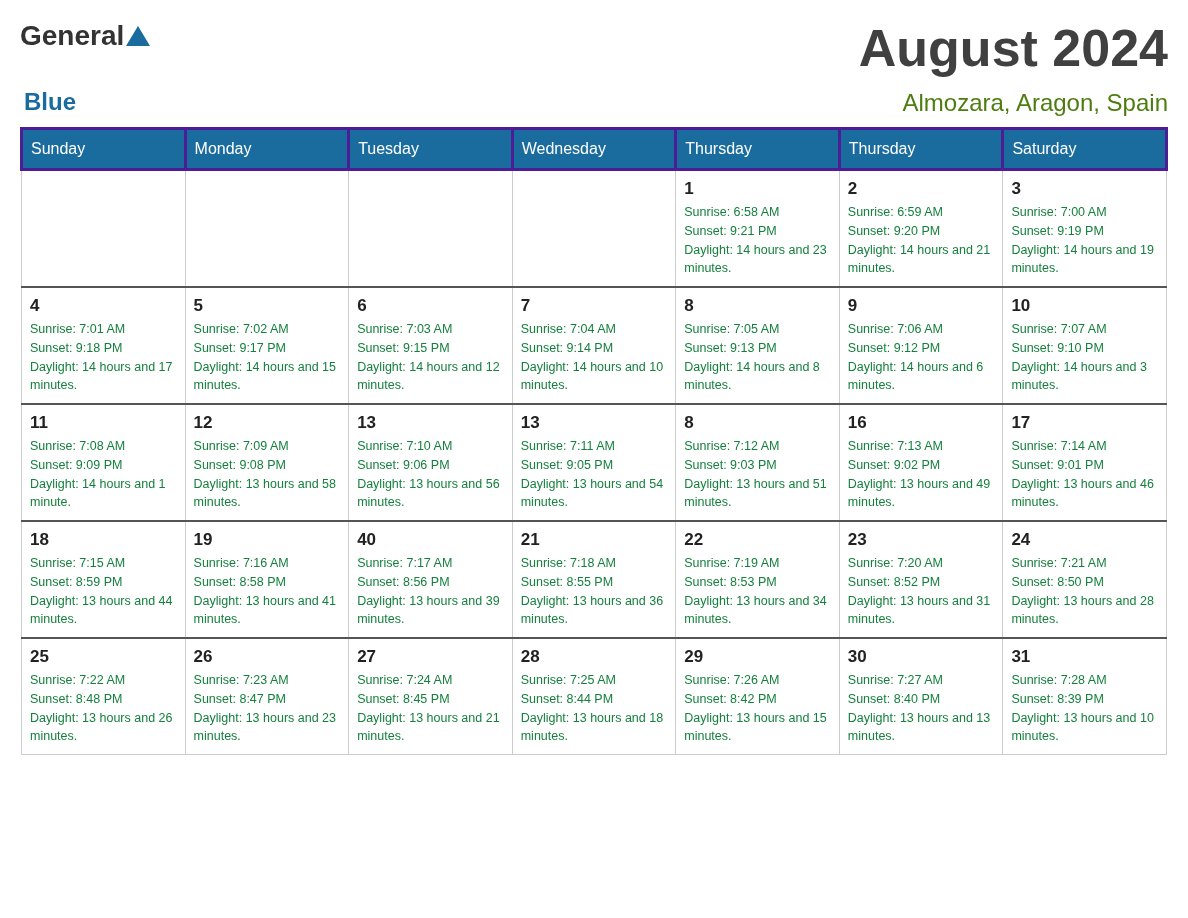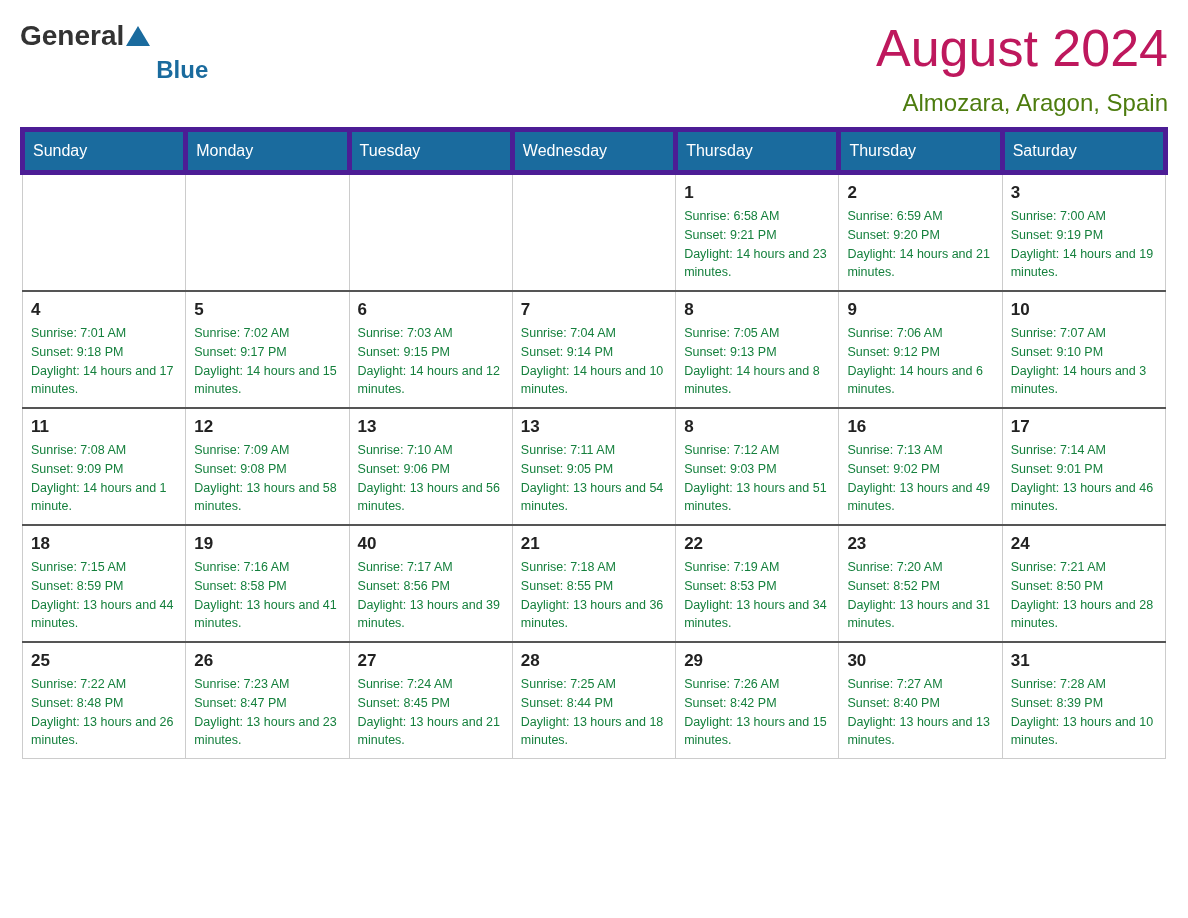--- a/index.html
+++ b/index.html
@@ -26,62 +26,62 @@
       height: 0;
       border-left: 12px solid transparent;
       border-right: 12px solid transparent;
       border-bottom: 20px solid #1a6b9e;
       display: inline-block;
       margin: 0 2px;
       vertical-align: middle;
     }
     .logo-wrapper {
       display: flex;
-      flex-direction: row;
+      flex-direction: column;
       align-items: flex-start;
     }
     .logo-line1 {
       display: flex;
       align-items: center;
     }
     .logo-line2 {
       color: #1a6b9e;
       font-size: 24px;
       font-weight: bold;
       margin-left: 4px;
       margin-top: 36px;
     }
     .title-area {
       text-align: right;
     }
     .month-year {
       font-size: 52px;
-      font-weight: normal;
-      color: #be185d;
+      font-weight: bold;
+      color: #404040;
       line-height: 1.1;
       text-align: center;
     }
     .location {
       font-size: 24px;
       color: #4d7c0f;
       margin-top: 12px;
     }
     .calendar {
       width: 100%;
       border-collapse: collapse;
       margin-top: 8px;
     }
     .calendar th {
       background-color: #1a6b9e;
       color: #fff;
       padding: 10px 8px;
       font-size: 16px;
       font-weight: normal;
       text-align: left;
-      border: 5px solid #4c1d95;
+      border: 3px solid #4c1d95;
     }
     .calendar td {
       vertical-align: top;
       padding: 8px;
       border: 1px solid #ccc;
       width: 14.28%;
       min-height: 110px;
       font-size: 13px;
       color: #222;
     }

